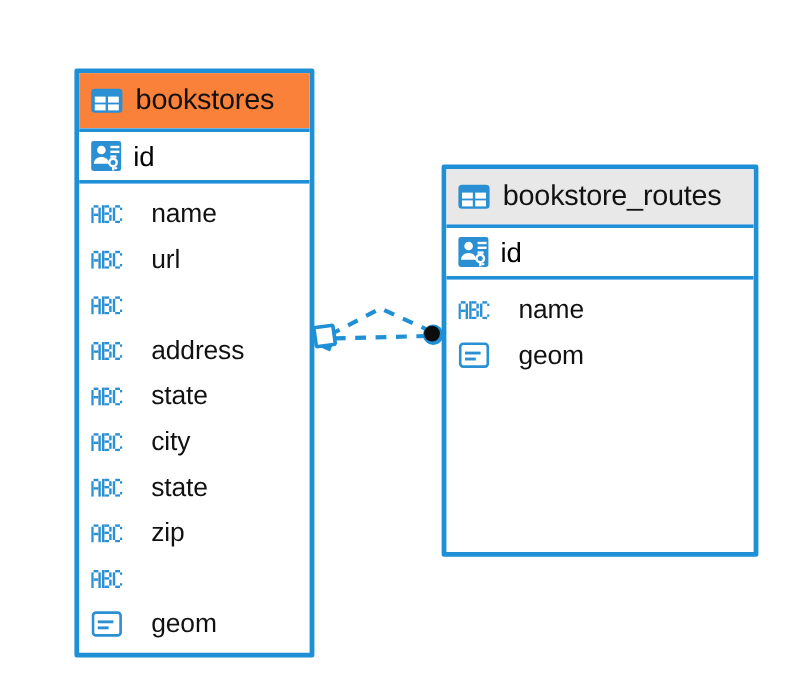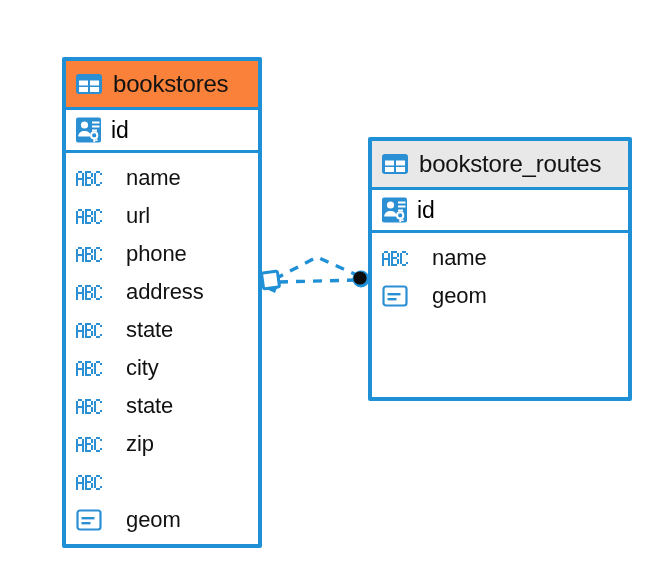--- a/index.html
+++ b/index.html
@@ -213,21 +213,20 @@
               <rect x="15" y="9" width="2" height="5"></rect>
                 <rect x="11" y="14" width="4" height="2"></rect>
               <rect x="20" y="1" width="4" height="2"></rect>
                 <rect x="18" y="3" width="2" height="11"></rect>
               <rect x="20" y="14" width="4" height="2"></rect>
                 <rect x="24" y="3" width="2" height="2"></rect>
               <rect x="24" y="12" width="2" height="2"></rect>
             </g>
           </svg>
         </span>
-        <span class="field-label">phone</span>
       </div>
 
       <div class="field-row">
         <span class="icon icon-abc">
           <svg viewBox="0 0 26 16" xmlns="http://www.w3.org/2000/svg">
             <g fill="#2b8fd4">
               <rect x="0" y="3" width="2" height="13"></rect>
                 <rect x="2" y="1" width="4" height="2"></rect>
               <rect x="6" y="3" width="2" height="13"></rect>
                 <rect x="2" y="8" width="4" height="2"></rect>
@@ -379,21 +378,21 @@
             <rect x="5.5" y="9" width="13" height="2.4" fill="#2b8fd4"></rect>
             <rect x="5.5" y="14" width="9" height="2.4" fill="#2b8fd4"></rect>
           </svg>
         </span>
         <span class="field-label">geom</span>
       </div>
 
     </div>
   </div>
 
-  <div class="entity" style="left:368px; top:137px; width:264px; height:264px;">
+  <div class="entity" style="left:368px; top:137px; width:264px; height:327px;">
 
     <div class="entity-header plain">
       <span class="icon icon-table">
         <svg viewBox="0 0 28 24" xmlns="http://www.w3.org/2000/svg">
           <rect x="1" y="2" width="26" height="20" rx="3" fill="#2b8fd4"></rect>
           <rect x="4" y="8.5" width="9" height="5" fill="#ffffff"></rect>
           <rect x="15" y="8.5" width="9" height="5" fill="#ffffff"></rect>
           <rect x="4" y="15" width="9" height="5" fill="#ffffff"></rect>
           <rect x="15" y="15" width="9" height="5" fill="#ffffff"></rect>
         </svg>

